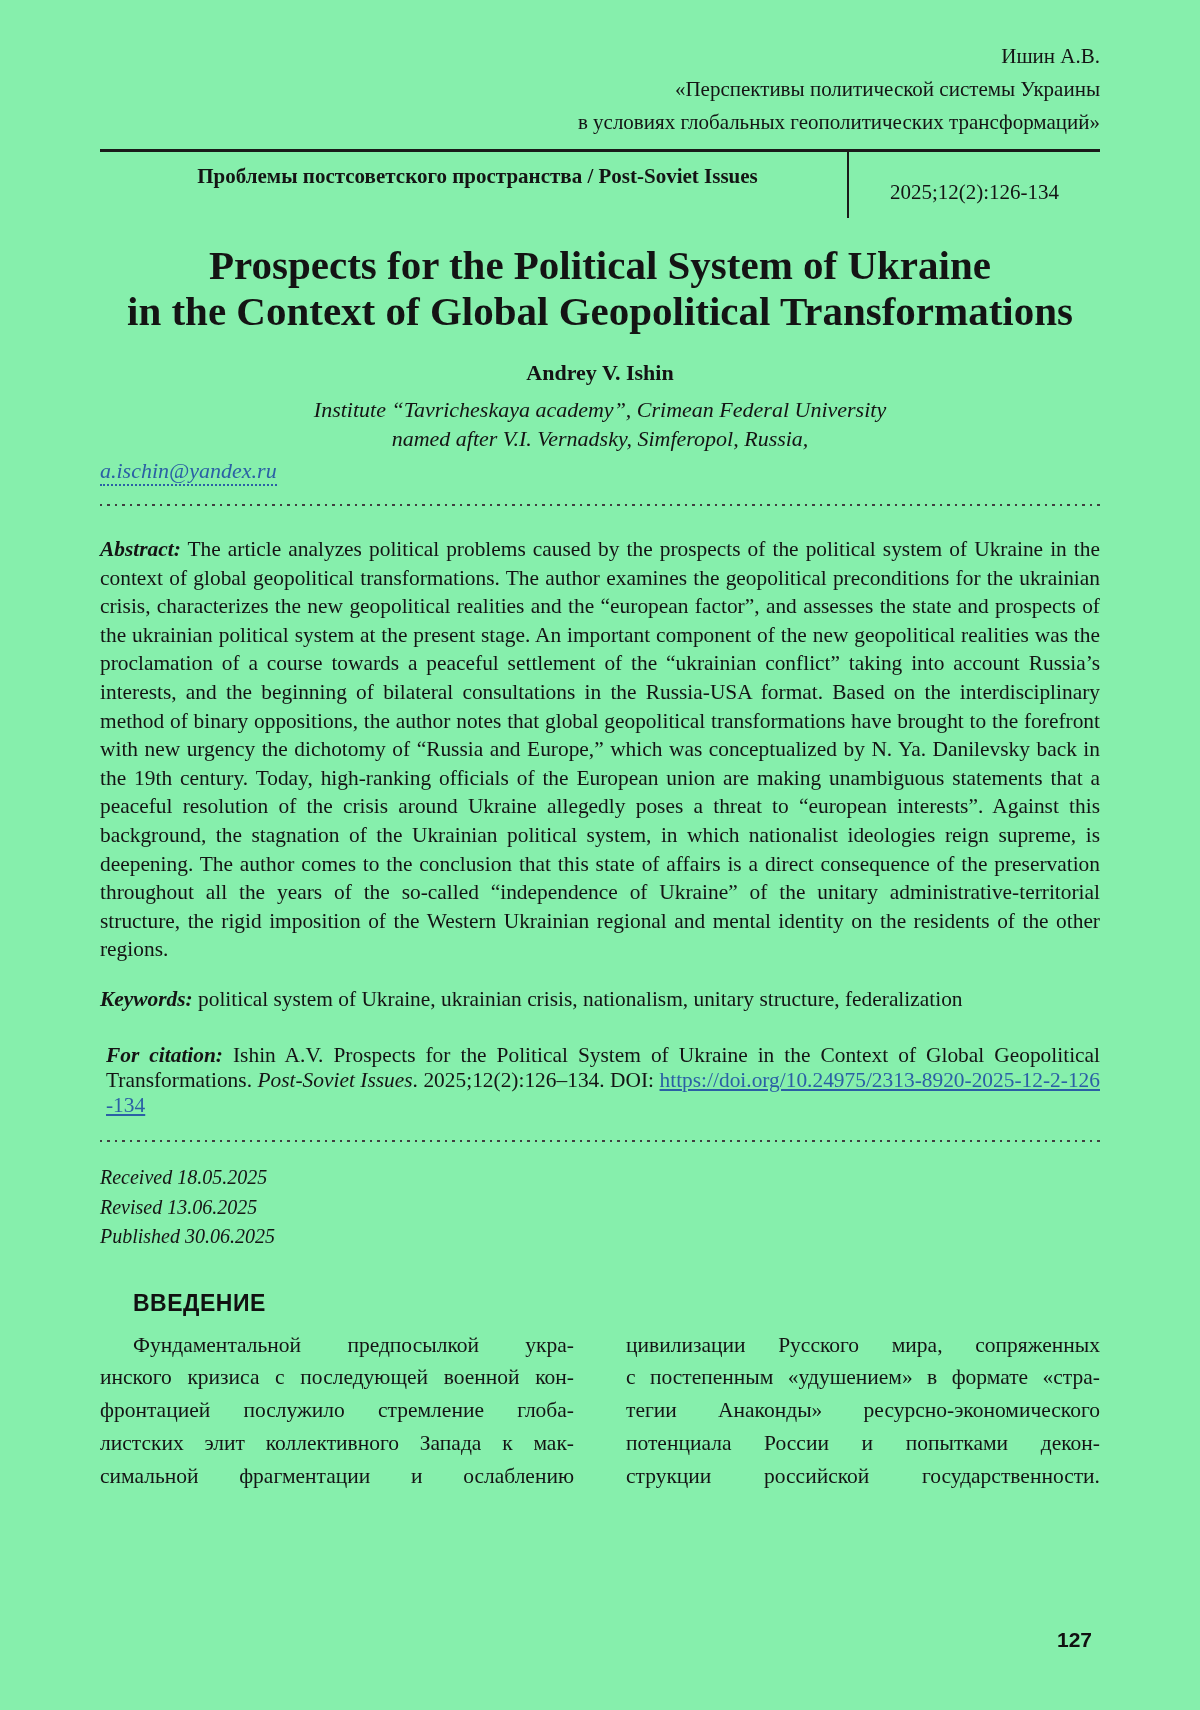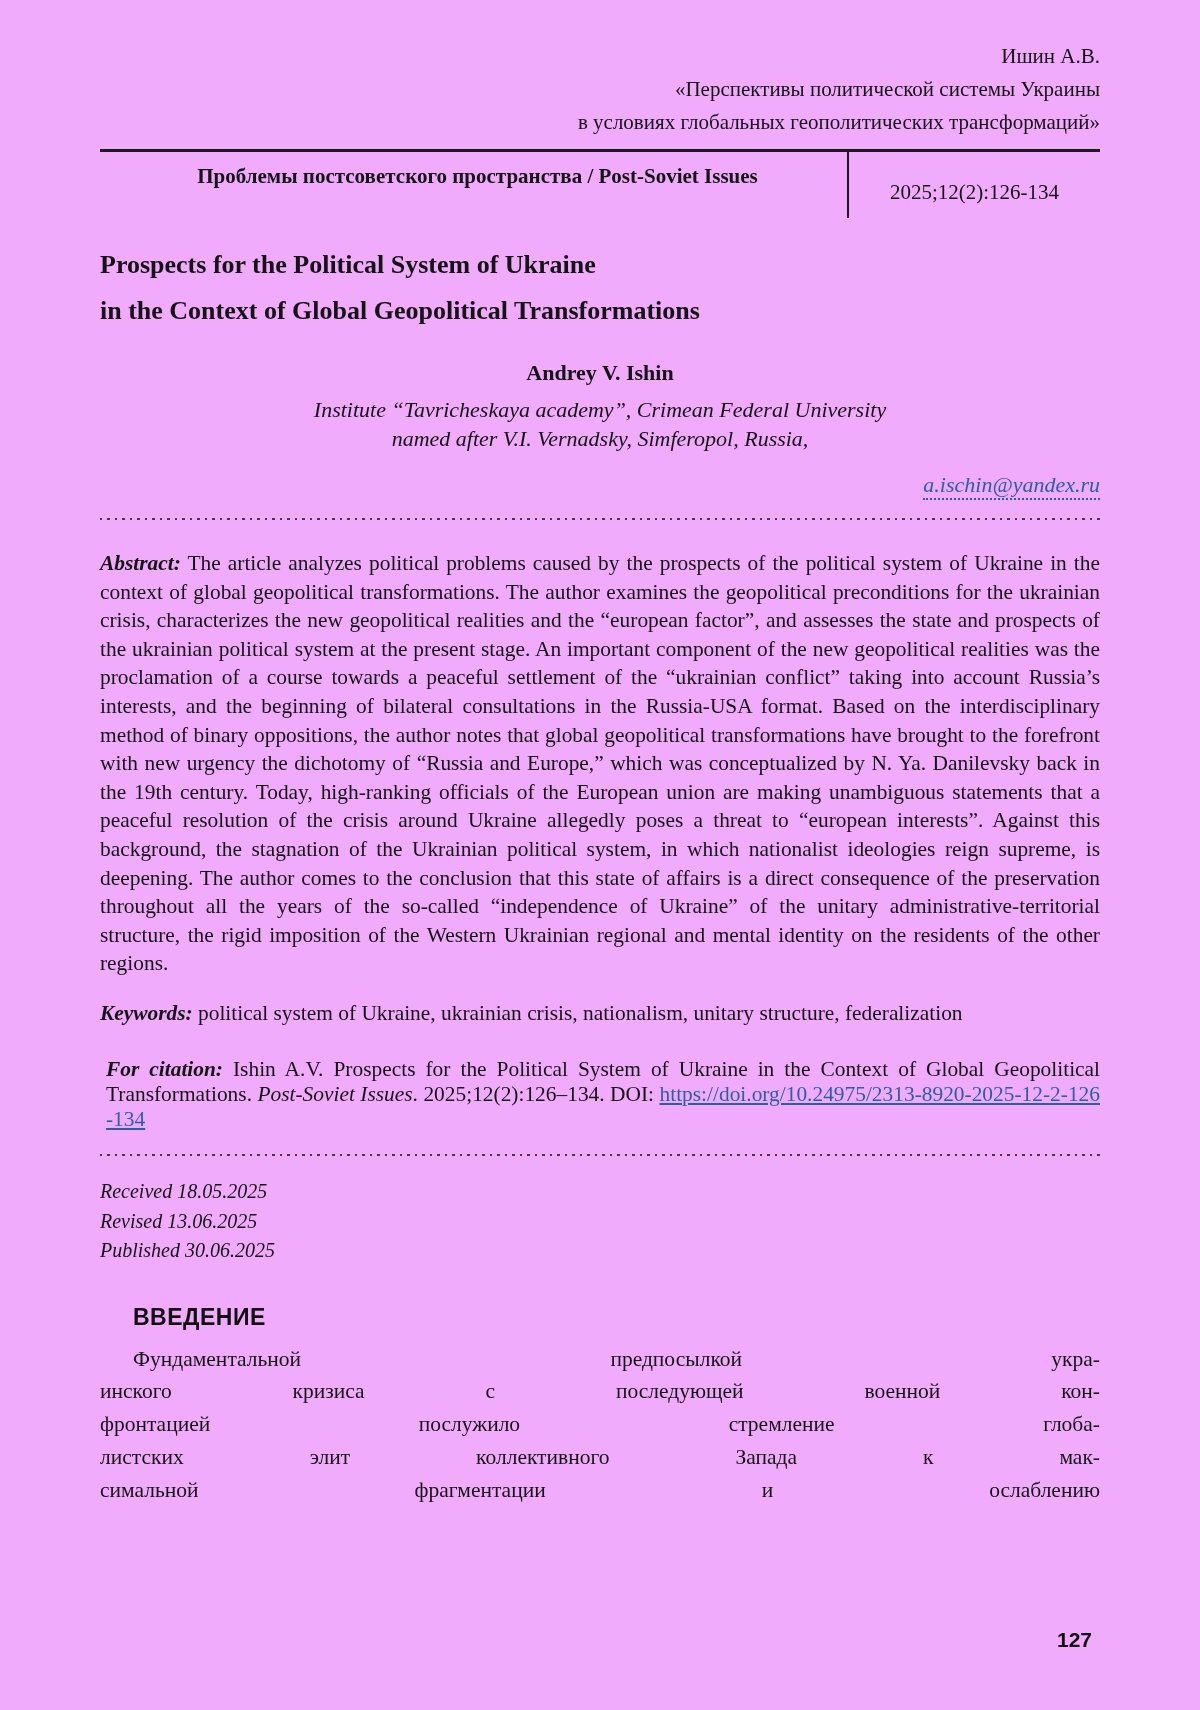--- a/index.html
+++ b/index.html
@@ -1,21 +1,21 @@
 <!DOCTYPE html>
 <html><head>
 <meta charset="utf-8">
 <style>
   html,body{margin:0;padding:0;background:#ffffff;}
   .page{
     position:relative;
     width:1200px;height:1710px;
     box-sizing:border-box;
     padding:40px 100px 0 100px;
-    background:#f0abfc;
+    background:#86efac;
     font-family:"Liberation Serif", serif;
     color:#141414;
     overflow:hidden;
   }
   .pre{white-space:pre-line;}
   
   .running-head{
     text-align:right;
     font-size:21px;
     line-height:33px;
@@ -37,39 +37,39 @@
   .journal-bar .cell-right{
     width:243px;
     border-left:2px solid #1a1a1a;
     text-align:center;
     font-weight:normal;
     font-size:21px;
     padding:28px 4px 13px 4px;
   }
   .article-title{
     margin:24px 0 0 0;
-    text-align:left;
-    font-size:26px;
+    text-align:center;
+    font-size:41px;
     font-weight:bold;
     line-height:46px;
   }
   .author-name{
     margin-top:26px;
     text-align:center;
     font-size:22px;
     font-weight:bold;
   }
   .affiliation{
     margin-top:9px;
     text-align:center;
     font-style:italic;
     font-size:22px;
     line-height:29px;
   }
-  .email-row{margin-top:19px;text-align:right;}
+  .email-row{margin-top:5px;text-align:left;}
   .email-link{
     font-style:italic;
     font-size:22px;
     color:#2b5fa5;
     border-bottom:2px dotted #2b5fa5;
     padding-bottom:1px;
     cursor:pointer;
     text-decoration:none;
   }
   .dotted-line{
@@ -177,18 +177,23 @@
 Published 30.06.2025</div>
 
   <div class="intro">
     <div class="intro-heading">ВВЕДЕНИЕ</div>
     <div class="columns">
       <div class="col first">Фундаментальной предпосылкой укра-
 инского кризиса с последующей военной кон-
 фронтацией послужило стремление глоба-
 листских элит коллективного Запада к мак-
 симальной фрагментации и ослаблению</div>
+      <div class="col">цивилизации Русского мира, сопряженных
+с постепенным «удушением» в формате «стра-
+тегии Анаконды» ресурсно-экономического
+потенциала России и попытками декон-
+струкции российской государственности.</div>
     </div>
   </div>
 
   <div class="page-number">127</div>
 
 </div>
 
 </body></html>

